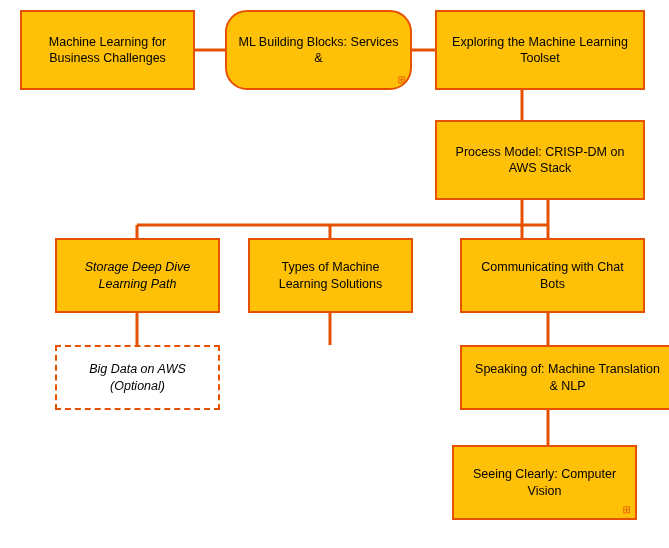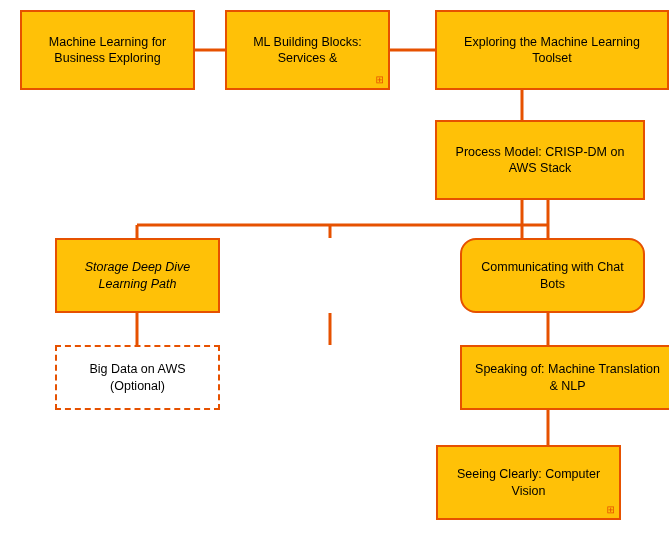--- a/index.html
+++ b/index.html
@@ -26,20 +26,21 @@
       font-weight: 500;
       line-height: 1.3;
       color: #000;
       display: flex;
       align-items: center;
       justify-content: center;
     }
     .node.dashed {
       background: #fff;
       border: 2px dashed #E65100;
+      font-style: italic;
     }
     .node .expand-icon {
       position: absolute;
       bottom: 2px;
       right: 4px;
       font-size: 10px;
       color: #E65100;
     }
     svg.connectors {
       position: absolute;
@@ -80,52 +81,55 @@
 
     <line x1="137" y1="313" x2="137" y2="345"></line>
     <line x1="330" y1="313" x2="330" y2="345"></line>
 
     <line x1="548" y1="313" x2="548" y2="345"></line>
     <line x1="548" y1="410" x2="548" y2="445"></line>
 
   </svg>
 
   <div class="node" style="left:20px;top:10px;width:175px;height:80px;">
-    <span>Machine Learning for Business Exploring</span>
+    <span>Machine Learning for Business Challenges</span>
   </div>
 
-  <div class="node" style="left:225px;top:10px;width:165px;height:80px;">
+  <div class="node" style="left:225px;top:10px;width:187px;height:80px;border-radius:22px;">
     <span>ML Building Blocks: Services &amp;</span>
     <span class="expand-icon">⊞</span>
   </div>
 
-  <div class="node" style="left:435px;top:10px;width:234px;height:80px;">
+  <div class="node" style="left:435px;top:10px;width:210px;height:80px;">
     <span>Exploring the Machine Learning Toolset</span>
   </div>
 
   <div class="node" style="left:435px;top:120px;width:210px;height:80px;">
     <span>Process Model: CRISP-DM on AWS Stack</span>
   </div>
 
   <div class="node" style="left:55px;top:238px;width:165px;height:75px;font-style:italic;">
     <span>Storage Deep Dive Learning Path</span>
   </div>
 
+  <div class="node" style="left:248px;top:238px;width:165px;height:75px;">
+    <span>Types of Machine Learning Solutions</span>
+  </div>
 
-  <div class="node" style="left:460px;top:238px;width:185px;height:75px;border-radius:16px;">
+  <div class="node" style="left:460px;top:238px;width:185px;height:75px;">
     <span>Communicating with Chat Bots</span>
   </div>
 
   <div class="node dashed" style="left:55px;top:345px;width:165px;height:65px;">
     <span>Big Data on AWS (Optional)</span>
   </div>
 
 
   <div class="node" style="left:460px;top:345px;width:215px;height:65px;">
     <span>Speaking of: Machine Translation &amp; NLP</span>
   </div>
 
-  <div class="node" style="left:436px;top:445px;width:185px;height:75px;justify-content:center;">
+  <div class="node" style="left:452px;top:445px;width:185px;height:75px;justify-content:center;">
     <span>Seeing Clearly: Computer Vision</span>
     <span class="expand-icon">⊞</span>
   </div>
 
 </div>
 
 </body></html>

